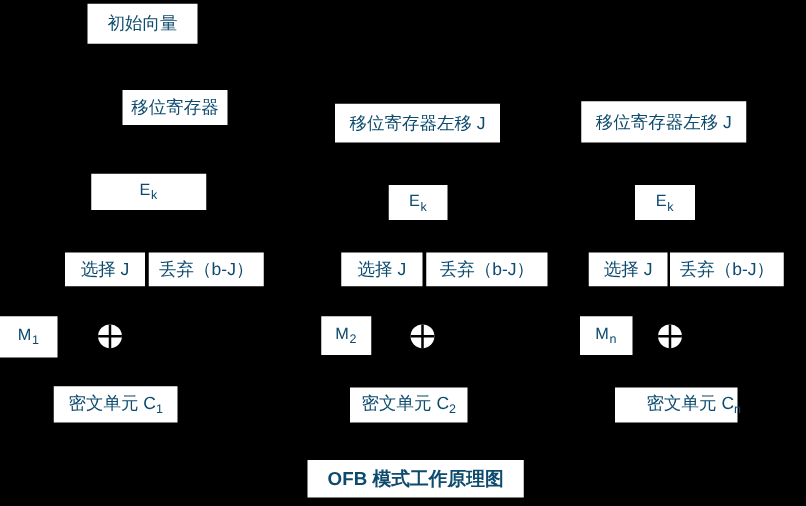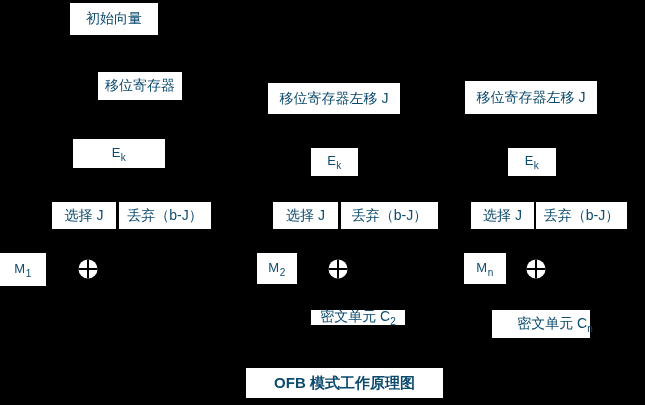--- a/index.html
+++ b/index.html
@@ -41,32 +41,32 @@
   .c1-xor  { left: 78px;  top: 259px; }
   .c1-out  { left: 43px;  top: 309px; width: 99px;  height: 29px; }
 
   
   .c2-reg  { left: 268px; top: 83px;  width: 132px; height: 31px; }
   .c2-ek   { left: 311px; top: 148px; width: 47px;  height: 28px; }
   .c2-sel  { left: 273px; top: 202px; width: 65px;  height: 27px; }
   .c2-dis  { left: 341px; top: 202px; width: 97px;  height: 27px; }
   .c2-m    { left: 257px; top: 253px; width: 40px;  height: 31px; }
   .c2-xor  { left: 328px; top: 259px; }
-  .c2-out  { left: 311px; top: 310px; width: 94px;  height: 15px; }
+  .c2-out  { left: 280px; top: 310px; width: 94px;  height: 28px; }
 
   
   .c3-reg  { left: 465px; top: 81px;  width: 132px; height: 33px; }
   .c3-ek   { left: 508px; top: 148px; width: 48px;  height: 28px; }
   .c3-sel  { left: 471px; top: 202px; width: 63px;  height: 27px; }
   .c3-dis  { left: 536px; top: 202px; width: 91px;  height: 27px; }
   .c3-m    { left: 464px; top: 253px; width: 42px;  height: 31px; }
   .c3-xor  { left: 526px; top: 259px; }
   .c3-out  { left: 492px; top: 310px; width: 98px;  height: 28px; padding-left: 28px; }
 
-  .title-box { left: 246px; top: 368px; width: 197px; height: 30px; }
+  .title-box { left: 246px; top: 368px; width: 173px; height: 30px; }
 </style>
 </head>
 <body>
 
 <div class="stage">
 
   <div class="box c1-iv">
     <span>初始向量</span>
   </div>
   <div class="box c1-reg">
@@ -83,20 +83,23 @@
   </div>
   <div class="box c1-m latin">
     <span><span>M</span><sub>1</sub></span>
   </div>
   <div class="xor c1-xor">
     <svg width="20" height="20" viewBox="0 0 20 20">
       <circle cx="10" cy="10" r="9.5" fill="#ffffff"></circle>
       <line x1="10" y1="0.5" x2="10" y2="19.5" stroke="#000000" stroke-width="2"></line>
       <line x1="0.5" y1="10" x2="19.5" y2="10" stroke="#000000" stroke-width="2"></line>
     </svg>
+  </div>
+  <div class="box c1-out">
+    <span><span>密文单元 C</span><sub>1</sub></span>
   </div>
 
   <div class="box c2-reg">
     <span>移位寄存器左移 J</span>
   </div>
   <div class="box c2-ek latin">
     <span><span>E</span><sub>k</sub></span>
   </div>
   <div class="box c2-sel">
     <span>选择 J</span>

